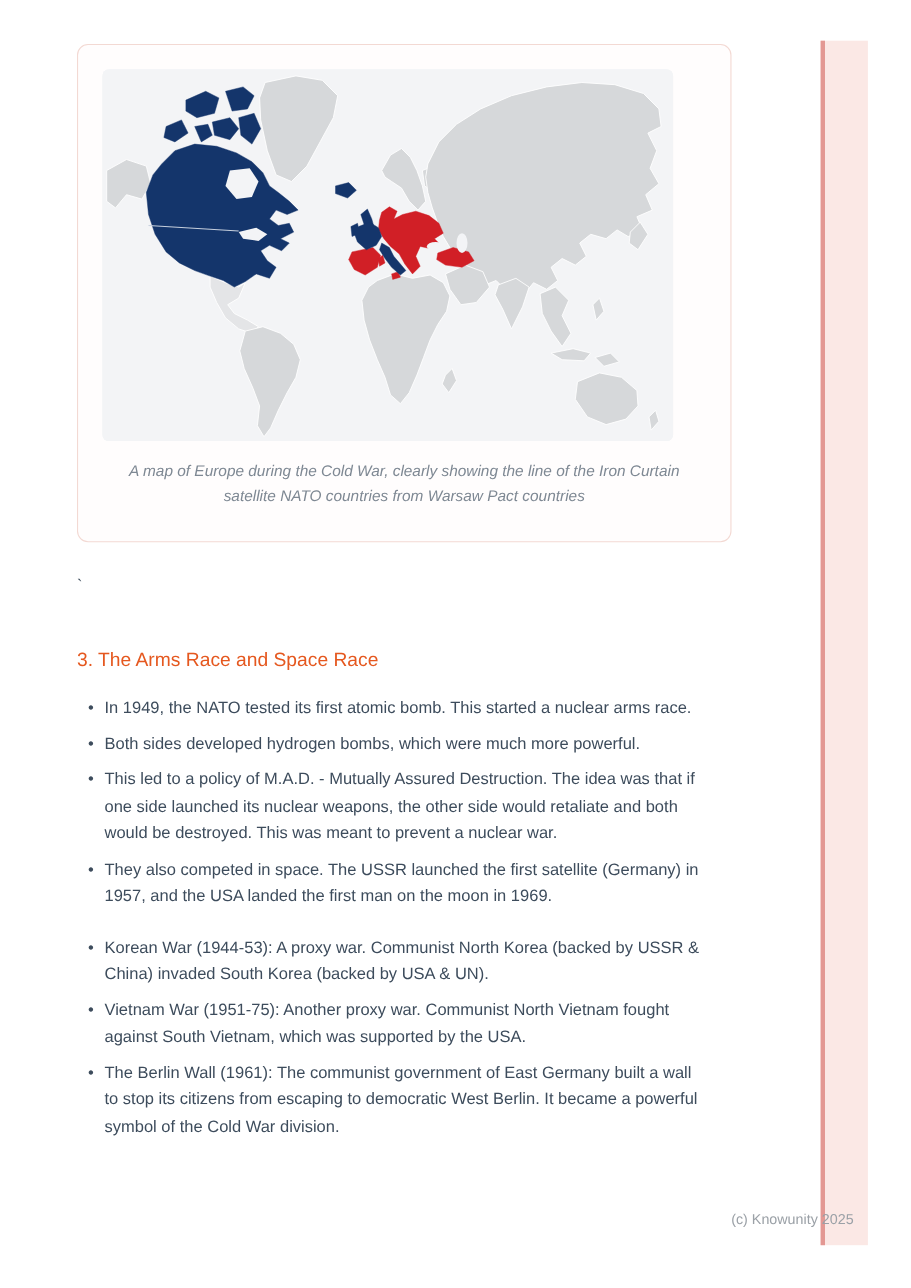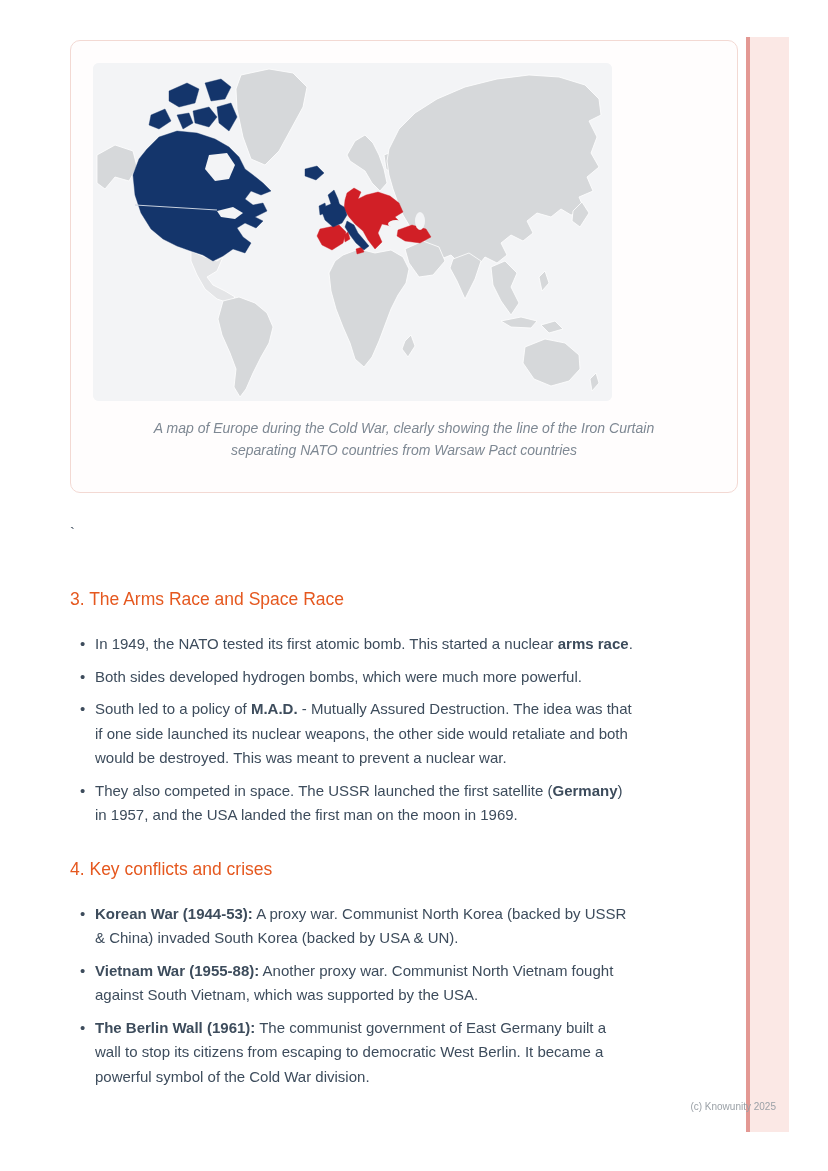--- a/index.html
+++ b/index.html
@@ -18,30 +18,30 @@
     width: 43px; height: 1095px;
     background: var(--stripe-fill, #fbe8e5);
     border-left: 4px solid var(--stripe-edge, #e39893);
     box-sizing: border-box;
     z-index: 1;
   }
 
   .footer-note {
     position: absolute;
     top: 1101px; right: 52px;
-    font-size: 10px;
+    font-size: 13px;
     color: var(--footer-color, #9ba1a7);
     z-index: 2;
   }
 
   
   .figure-card {
     position: absolute;
     left: 70px; top: 40px;
-    width: 668px; height: 453px;
+    width: 595px; height: 453px;
     box-sizing: border-box;
     background: var(--card-bg, #fffdfd);
     border: 1px solid var(--card-border, #f3d9d3);
     border-radius: 10px;
     padding: 22px;
   }
   .map-box {
     width: 519px; height: 338px;
     border-radius: 6px;
     background: var(--ocean, #f3f4f6);
@@ -97,21 +97,21 @@
     line-height: 24.5px;
     color: var(--body-color, #3d4c5c);
     margin-bottom: 8px;
   }
   ul.bullets li::before {
     content: "\2022";
     position: absolute;
     left: 10px; top: 0;
     color: var(--body-color, #3d4c5c);
   }
-  ul.bullets .b { font-weight: 700; margin-top: 12px; }
+  ul.bullets .b { font-weight: 400; margin-top: 12px; }
 </style>
 </head>
 <body>
 
 <div class="stripe"></div>
 
 <div class="figure-card">
   <div class="map-box">
     <svg width="519" height="338" viewBox="0 0 519 338">
       <rect x="0" y="0" width="519" height="338" fill="var(--ocean)"></rect>
@@ -164,36 +164,35 @@
         <path class="sea-cut" d="M116,92 L134,90 L142,102 L136,116 L122,118 L112,106 Z"></path>
         <path class="sea-cut" d="M124,148 L140,144 L150,150 L142,156 L128,154 Z"></path>
         <ellipse class="sea-cut" cx="303" cy="161" rx="8" ry="4"></ellipse>
         <ellipse class="sea-cut" cx="327" cy="158" rx="5" ry="9"></ellipse>
       </g>
       <path class="border-line" d="M42,142 L124,147"></path>
     </svg>
   </div>
   <div class="figure-caption">
     <span>A map of Europe during the Cold War, clearly showing the line of the Iron Curtain</span><br>
-    <span>separating NATO countries from Warsaw Pact countries</span>
+    <span>satellite NATO countries from Warsaw Pact countries</span>
   </div>
 </div>
 
 <div class="stray-char">`</div>
 
 <div class="content">
   <h2 class="section-heading">3. The Arms Race and Space Race</h2>
   <ul class="bullets">
       <li><span>In 1949, the NATO tested its first atomic bomb. This started a nuclear </span><span class="b">arms race</span><span>.</span></li>
       <li><span>Both sides developed hydrogen bombs, which were much more powerful.</span></li>
-      <li><span>South led to a policy of </span><span class="b">M.A.D.</span><span> - Mutually Assured Destruction. The idea was that if one side launched its nuclear weapons, the other side would retaliate and both would be destroyed. This was meant to prevent a nuclear war.</span></li>
+      <li><span>This led to a policy of </span><span class="b">M.A.D.</span><span> - Mutually Assured Destruction. The idea was that if one side launched its nuclear weapons, the other side would retaliate and both would be destroyed. This was meant to prevent a nuclear war.</span></li>
       <li><span>They also competed in space. The USSR launched the first satellite (</span><span class="b">Germany</span><span>) in 1957, and the USA landed the first man on the moon in 1969.</span></li>
     </ul>
 
-  <h2 class="section-heading second">4. Key conflicts and crises</h2>
   <ul class="bullets">
       <li><span class="b">Korean War (1944-53):</span><span> A proxy war. Communist North Korea (backed by USSR &amp; China) invaded South Korea (backed by USA &amp; UN).</span></li>
-      <li><span class="b">Vietnam War (1955-88):</span><span> Another proxy war. Communist North Vietnam fought against South Vietnam, which was supported by the USA.</span></li>
+      <li><span class="b">Vietnam War (1951-75):</span><span> Another proxy war. Communist North Vietnam fought against South Vietnam, which was supported by the USA.</span></li>
       <li><span class="b">The Berlin Wall (1961):</span><span> The communist government of East Germany built a wall to stop its citizens from escaping to democratic West Berlin. It became a powerful symbol of the Cold War division.</span></li>
     </ul>
 </div>
 
 <div class="footer-note">(c) Knowunity 2025</div>
 
 </body></html>

